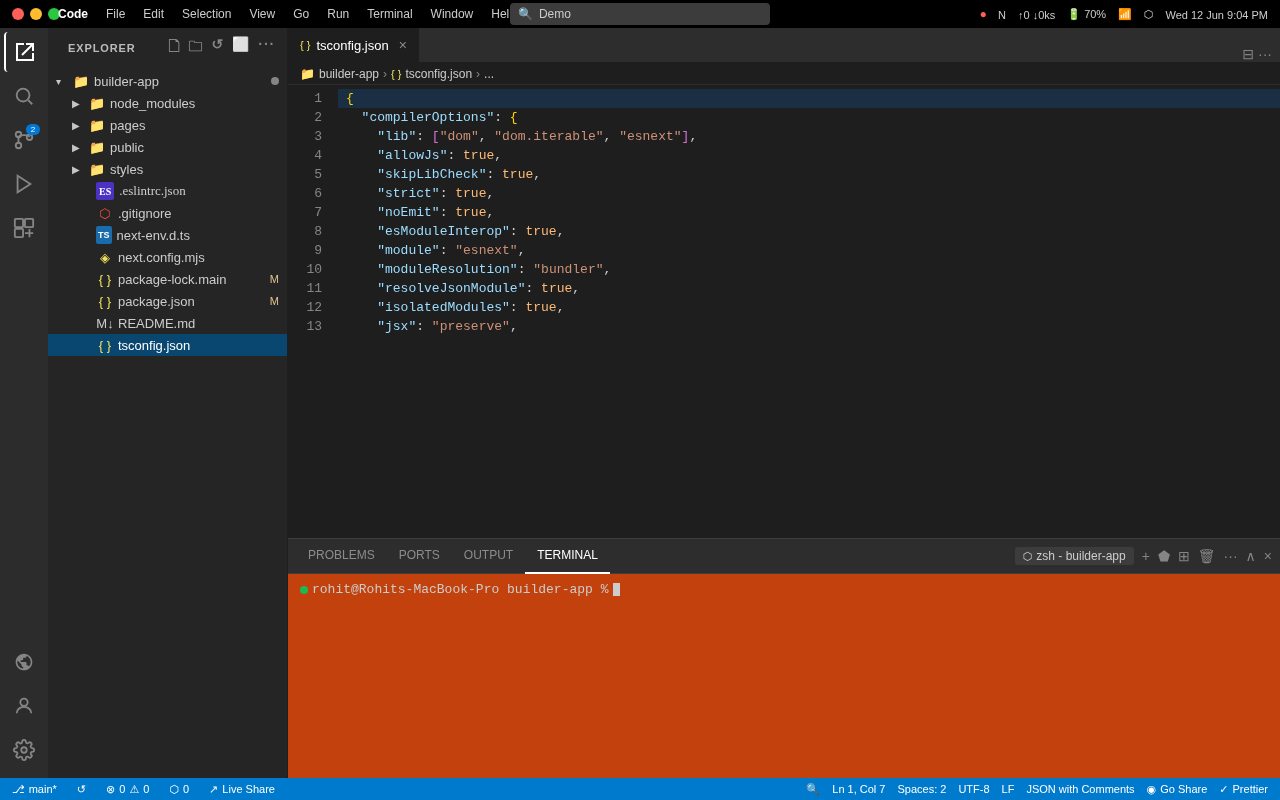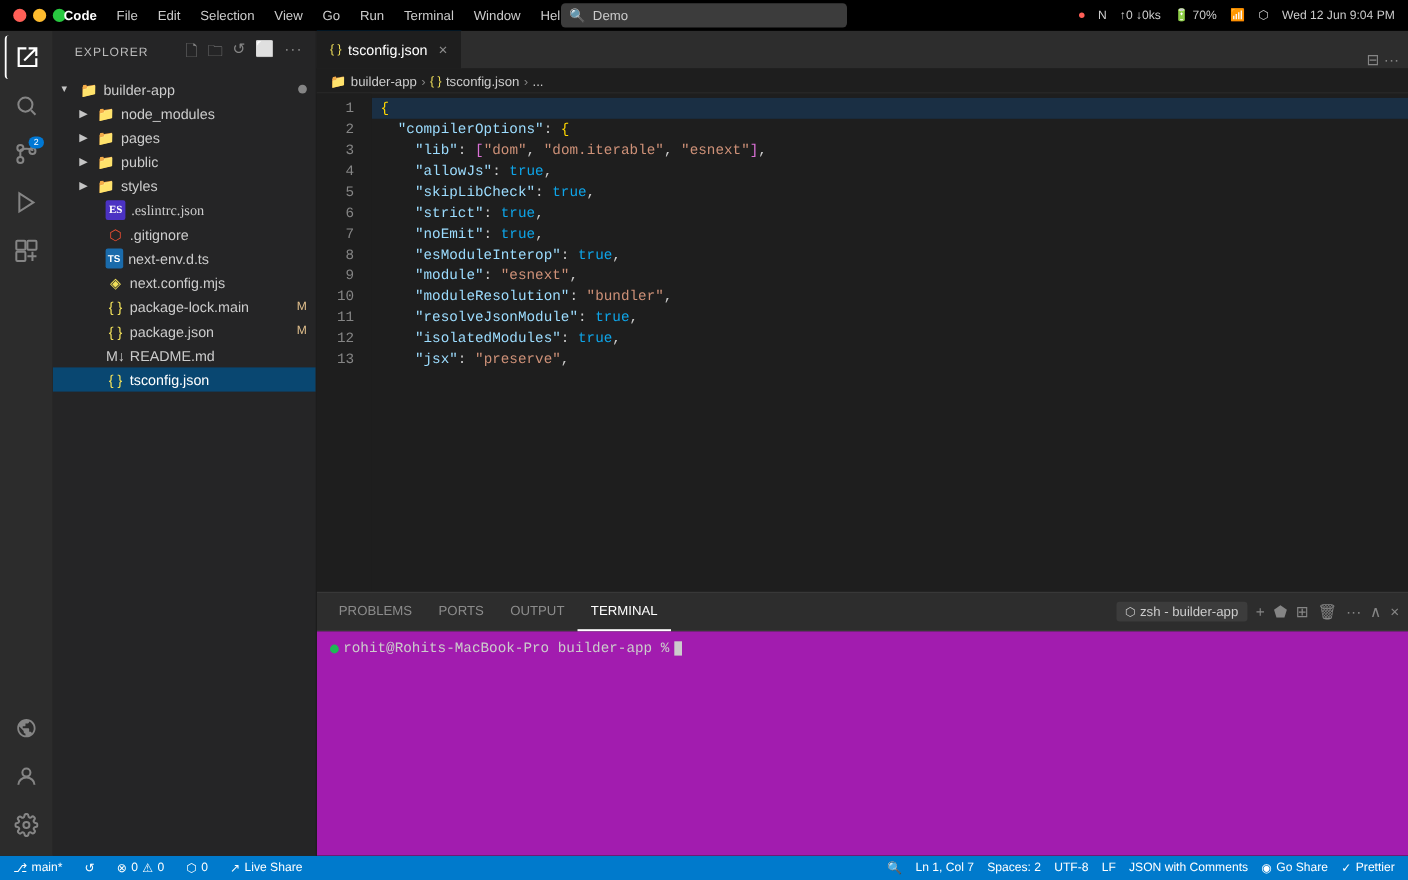--- a/index.html
+++ b/index.html
@@ -146,21 +146,21 @@
       flex-direction: column;
       border-right: 1px solid #1e1e1e;
     }
     .sidebar-header {
       display: flex;
       align-items: center;
       justify-content: space-between;
       padding: 8px 12px 8px 20px;
       color: #bbbbbb;
       font-size: 11px;
-      font-weight: 400;
+      font-weight: 700;
       letter-spacing: 0.08em;
       text-transform: uppercase;
     }
     .sidebar-header-icons {
       display: flex;
       gap: 8px;
       color: #858585;
     }
     .sidebar-header-icons span {
       cursor: pointer;
@@ -308,21 +308,21 @@
     }
     .code-line {
       padding: 0 8px;
       white-space: pre;
     }
     .code-line.highlighted { background: #1a2f44; }
 
     
     .j-key { color: #9cdcfe; }
     .j-str { color: #ce9178; }
-    .j-bool { color: #0ea5e9; }
+    .j-bool { color: #fdba74; }
     .j-brace { color: #ffd700; }
     .j-comma { color: #cccccc; }
     .j-colon { color: #cccccc; }
     .j-bracket { color: #da70d6; }
 
     
     .panel {
       height: 240px;
       border-top: 1px solid #3d3d3d;
       display: flex;
@@ -363,21 +363,21 @@
       cursor: pointer;
       font-size: 14px;
     }
 
     .terminal-content {
       flex: 1;
       padding: 8px 12px;
       font-family: 'Menlo', 'Monaco', 'Courier New', monospace;
       font-size: 13px;
       color: #cccccc;
-      background: #a21caf;
+      background: #c2410c;
     }
     .terminal-prompt {
       display: flex;
       align-items: center;
       gap: 4px;
     }
     .terminal-dot {
       width: 8px;
       height: 8px;
       border-radius: 50%;

